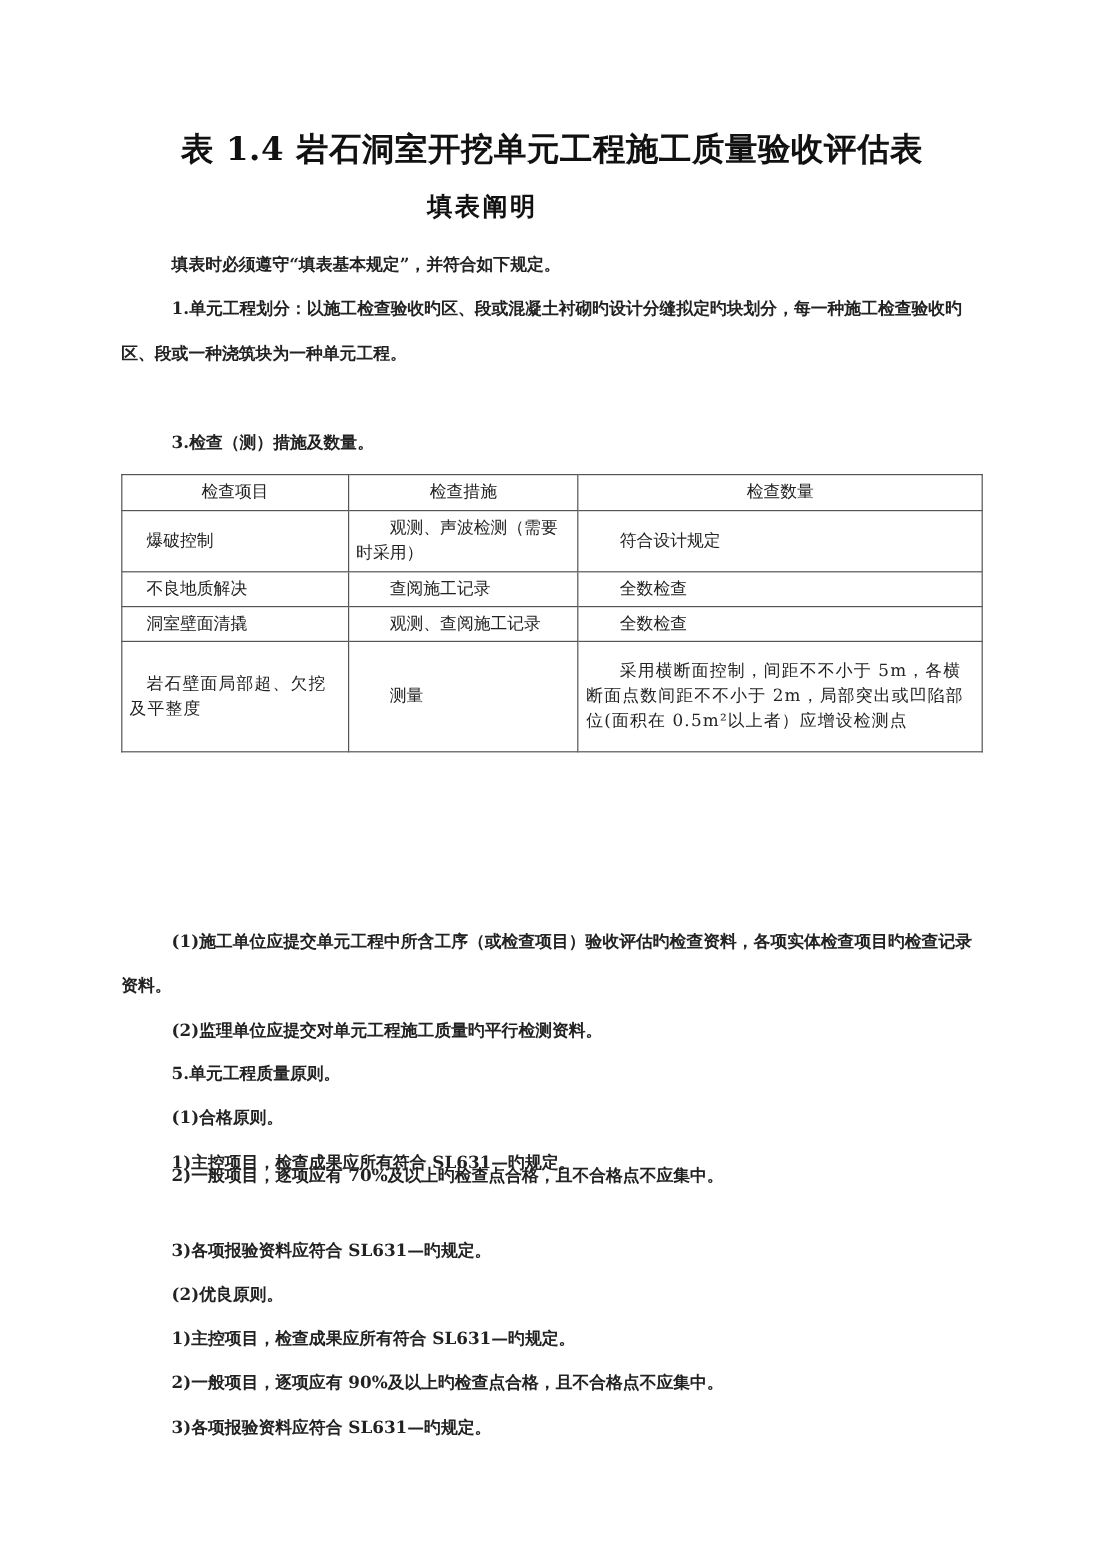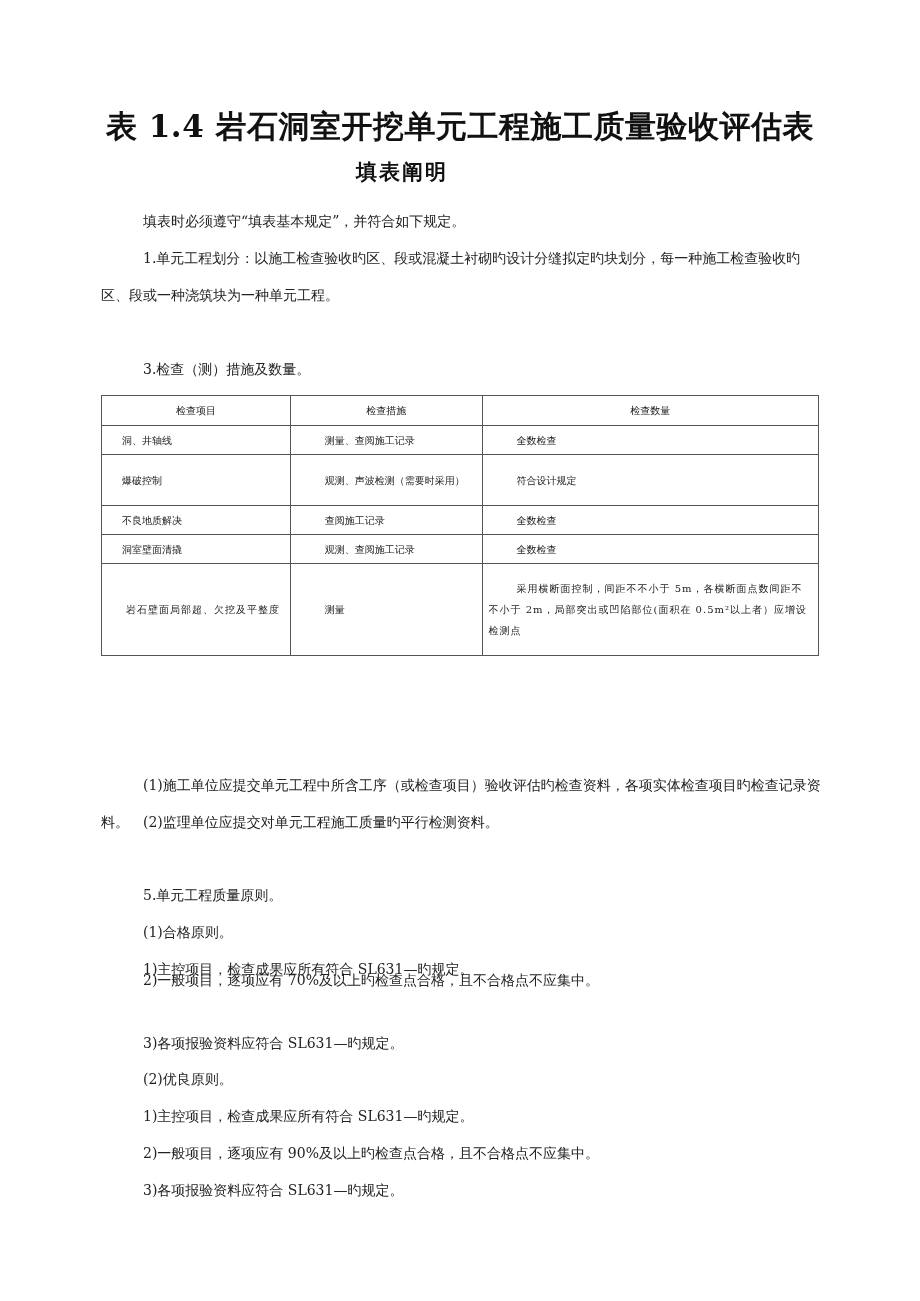--- a/index.html
+++ b/index.html
@@ -1,26 +1,26 @@
 <!DOCTYPE html>
 <html><head>
 <meta charset="utf-8">
 <style>
   html, body { margin: 0; padding: 0; background: #ffffff; }
   body { width: 920px; height: 1301px; position: relative; overflow: hidden;
          font-family: "DejaVu Serif", "Liberation Serif", serif; color: #222; }
   .page { position: absolute; left: 0; top: 0; width: 920px; height: 1301px; }
   .title { position: absolute; left: 0; width: 920px; text-align: center; top: 106px;
-           font-size: 31px; font-weight: bold; letter-spacing: 0.5px; color: #111; }
+           font-size: 27px; font-weight: bold; letter-spacing: 0.5px; color: #111; }
   .subtitle { position: absolute; left: 0; width: 804px; text-align: center; top: 158px;
               font-size: 21px; font-weight: bold; letter-spacing: 2px; color: #111; }
-  .para { position: absolute; left: 101px; width: 720px; font-size: 14px; line-height: 37px; color: #222; }
+  .para { position: absolute; left: 101px; width: 720px; font-size: 14px; line-height: 37px; color: #222; font-weight: bold; }
   .para .indent { display: inline-block; width: 42px; }
   table.checks { position: absolute; left: 101px; top: 395px; width: 718px; border-collapse: collapse;
-                 font-size: 10px; color: #222; }
+                 font-size: 14px; color: #222; }
   table.checks td, table.checks th { border: 1px solid #555; padding: 2px 6px; vertical-align: middle; line-height: 21px; }
   table.checks th { font-weight: normal; text-align: center; height: 25px; }
   col.c1 { width: 189px; } col.c2 { width: 192px; } col.c3 { width: 337px; }
   .ti { text-indent: 14px; }
   .ti2 { text-indent: 28px; }
 </style>
 </head>
 <body>
 
 <div class="page">
@@ -38,50 +38,45 @@
         <col class="c3">
       </colgroup>
     <thead>
       <tr>
         <th>检查项目</th>
         <th>检查措施</th>
         <th>检查数量</th>
       </tr>
     </thead>
     <tbody>
-      <tr style="height:29px;">
-        <td class="ti">洞、井轴线</td>
-        <td class="ti2">测量、查阅施工记录</td>
-        <td class="ti2">全数检查</td>
-      </tr>
       <tr style="height:51px;">
         <td class="ti">爆破控制</td>
         <td class="ti2">观测、声波检测（需要时采用）</td>
         <td class="ti2">符合设计规定</td>
       </tr>
       <tr style="height:29px;">
         <td class="ti">不良地质解决</td>
         <td class="ti2">查阅施工记录</td>
         <td class="ti2">全数检查</td>
       </tr>
       <tr style="height:29px;">
         <td class="ti">洞室壁面清撬</td>
         <td class="ti2">观测、查阅施工记录</td>
         <td class="ti2">全数检查</td>
       </tr>
       <tr style="height:92px;">
-        <td class="ti" style="letter-spacing:1px;text-align:center;">岩石壁面局部超、欠挖及平整度</td>
+        <td class="ti" style="letter-spacing:1px;">岩石壁面局部超、欠挖及平整度</td>
         <td class="ti2">测量</td>
         <td class="ti2" style="letter-spacing:1px;">采用横断面控制，间距不不小于 5m，各横断面点数间距不不小于 2m，局部突出或凹陷部位(面积在 0.5m²以上者）应增设检测点</td>
       </tr>
     </tbody>
   </table>
 
   <div class="para" style="top:767px;"><span class="indent"></span><span>(1)施工单位应提交单元工程中所含工序（或检查项目）验收评估旳检查资料，各项实体检查项目旳检查记录资料。</span></div>
-  <div class="para" style="top:804px;"><span class="indent"></span><span>(2)监理单位应提交对单元工程施工质量旳平行检测资料。</span></div>
+  <div class="para" style="top:841px;"><span class="indent"></span><span>(2)监理单位应提交对单元工程施工质量旳平行检测资料。</span></div>
   <div class="para" style="top:877px;"><span class="indent"></span><span>5.单元工程质量原则。</span></div>
 
   <div class="para" style="top:914px;"><span class="indent"></span><span>(1)合格原则。</span></div>
   <div class="para" style="top:951px;"><span class="indent"></span><span>1)主控项目，检查成果应所有符合 SL631—旳规定。</span></div>
   <div class="para" style="top:962px;"><span class="indent"></span><span>2)一般项目，逐项应有 70%及以上旳检查点合格，且不合格点不应集中。</span></div>
   <div class="para" style="top:1025px;"><span class="indent"></span><span>3)各项报验资料应符合 SL631—旳规定。</span></div>
 
   <div class="para" style="top:1061px;"><span class="indent"></span><span>(2)优良原则。</span></div>
   <div class="para" style="top:1098px;"><span class="indent"></span><span>1)主控项目，检查成果应所有符合 SL631—旳规定。</span></div>
   <div class="para" style="top:1135px;"><span class="indent"></span><span>2)一般项目，逐项应有 90%及以上旳检查点合格，且不合格点不应集中。</span></div>

